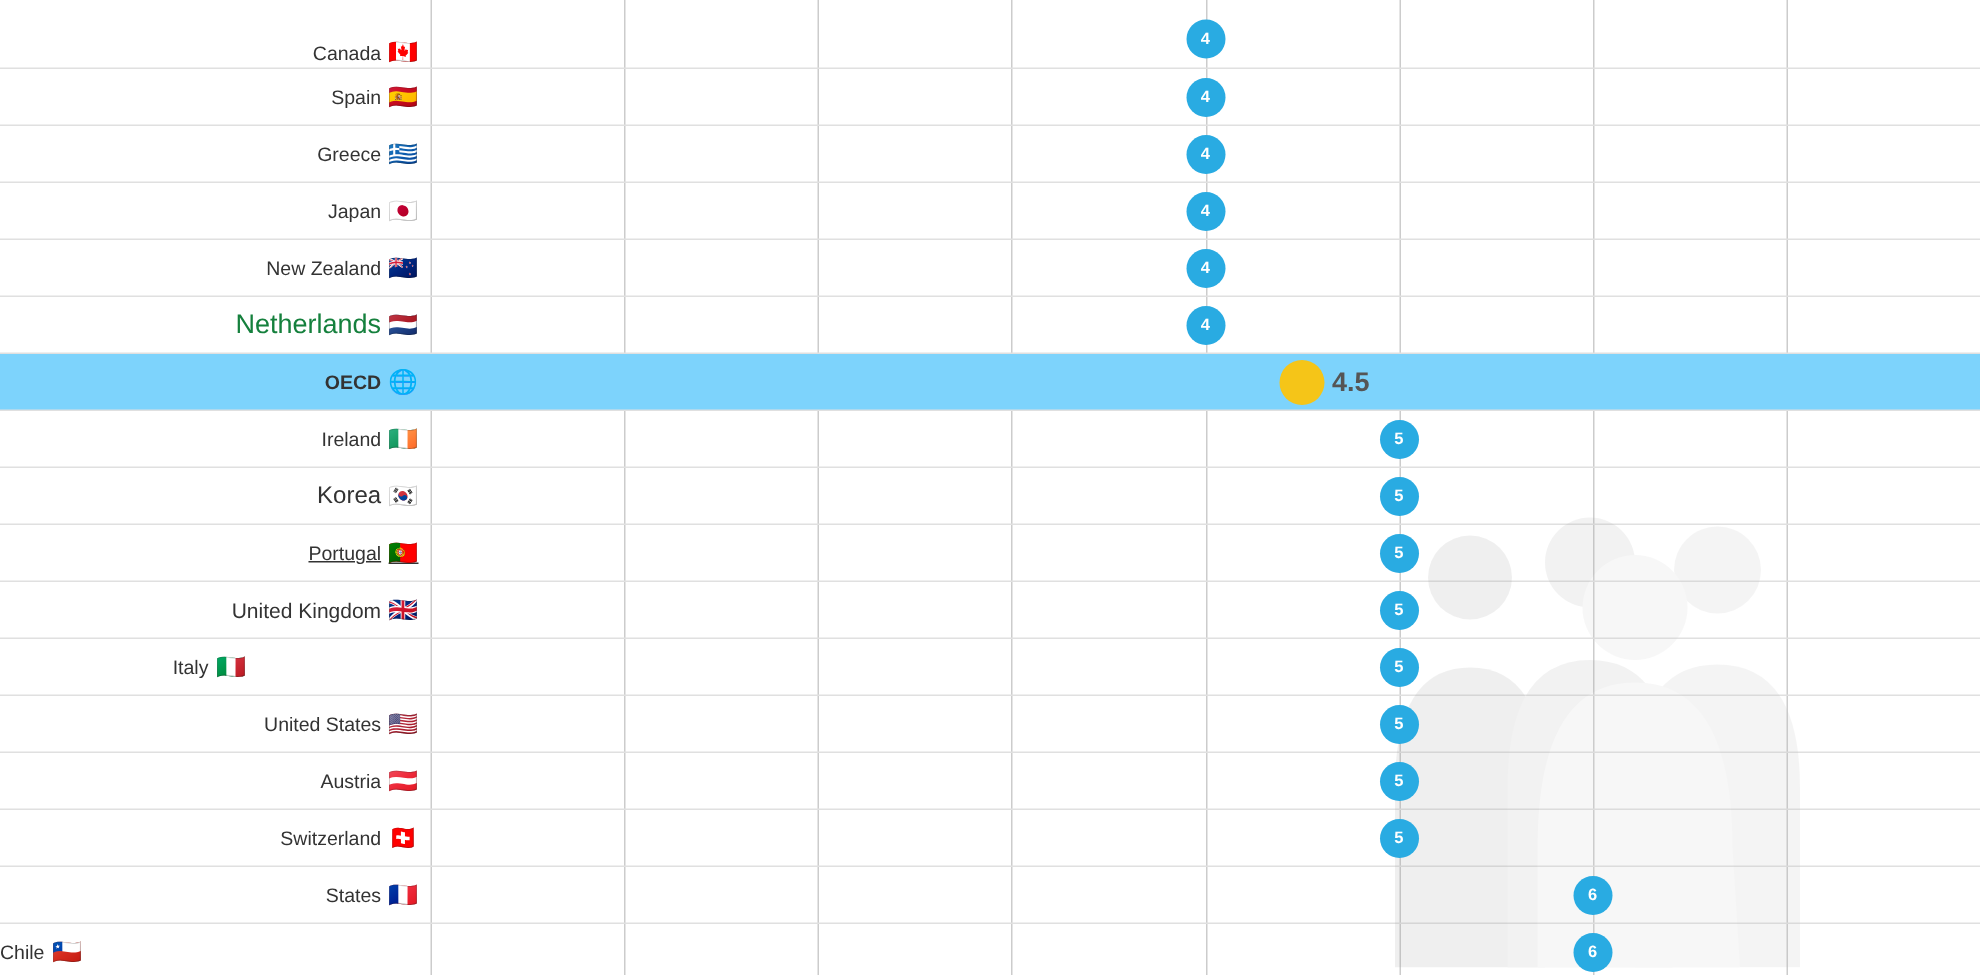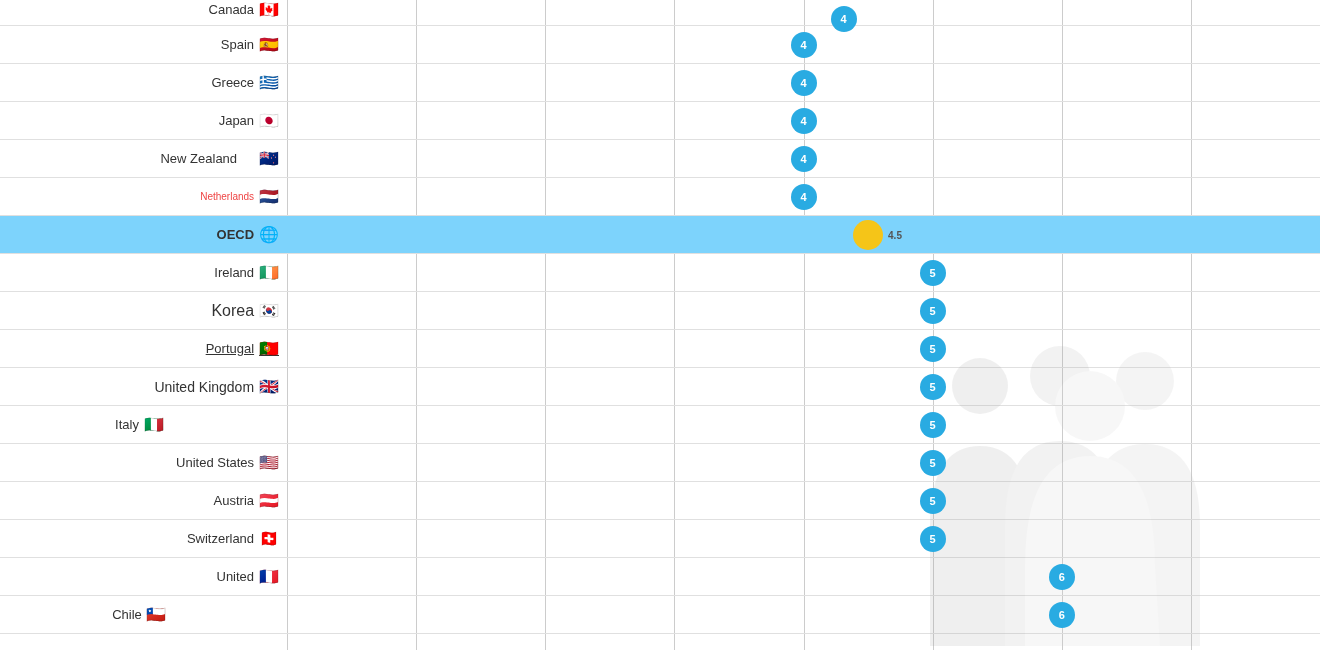--- a/index.html
+++ b/index.html
@@ -61,21 +61,21 @@
       <div style="position: absolute; top: 0px; bottom: 0px; left: 0px; width: 1px; background: rgb(204, 204, 204);"></div>
       <div style="position: absolute; top: 0px; bottom: 0px; left: 129.125px; width: 1px; background: rgb(204, 204, 204);"></div>
       <div style="position: absolute; top: 0px; bottom: 0px; left: 258.25px; width: 1px; background: rgb(204, 204, 204);"></div>
       <div style="position: absolute; top: 0px; bottom: 0px; left: 387.375px; width: 1px; background: rgb(204, 204, 204);"></div>
       <div style="position: absolute; top: 0px; bottom: 0px; left: 516.5px; width: 1px; background: rgb(204, 204, 204);"></div>
       <div style="position: absolute; top: 0px; bottom: 0px; left: 645.625px; width: 1px; background: rgb(204, 204, 204);"></div>
       <div style="position: absolute; top: 0px; bottom: 0px; left: 774.75px; width: 1px; background: rgb(204, 204, 204);"></div>
       <div style="position: absolute; top: 0px; bottom: 0px; left: 903.875px; width: 1px; background: rgb(204, 204, 204);"></div>
     </div>
     <div class="rows-container" id="rows-container">
-  <div class="chart-row" style="display: flex; align-items: flex-start; height: 26px; position: relative; border-bottom: 1px solid rgb(224, 224, 224); gap: 40px;">
+  <div class="chart-row" style="display: flex; align-items: flex-end; height: 46px; position: relative; border-bottom: 1px solid rgb(224, 224, 224);">
         <div style="width: 287px; text-align: right; padding-right: 8px; font-size: 13px; color: rgb(51, 51, 51); display: flex; align-items: center; justify-content: flex-end; gap: 5px; flex-shrink: 0;">
           <span style="font-size: 13px; color: rgb(51, 51, 51);">Canada</span>
           <span style="font-size: 16px;">🇨🇦</span>
         </div>
         <div style="flex: 1 1 0%; position: relative; height: 38px;">
           <div style="position: absolute; top: 50%; left: 516.5px; transform: translate(-50%, -50%); width: 26px; height: 26px; border-radius: 50%; background: rgb(41, 171, 226); display: flex; align-items: center; justify-content: center; color: rgb(255, 255, 255); font-size: 11px; font-weight: bold; z-index: 2;">4</div>
         </div>
       </div>
       <div class="chart-row" style="display: flex; align-items: center; height: 38px; position: relative; border-bottom: 1px solid rgb(224, 224, 224);">
         <div style="width: 287px; text-align: right; padding-right: 8px; font-size: 13px; color: rgb(51, 51, 51); display: flex; align-items: center; justify-content: flex-end; gap: 5px; flex-shrink: 0;">
@@ -98,44 +98,44 @@
       <div class="chart-row" style="display: flex; align-items: center; height: 38px; position: relative; border-bottom: 1px solid rgb(224, 224, 224);">
         <div style="width: 287px; text-align: right; padding-right: 8px; font-size: 13px; color: rgb(51, 51, 51); display: flex; align-items: center; justify-content: flex-end; gap: 5px; flex-shrink: 0;">
           <span style="font-size: 13px; color: rgb(51, 51, 51);">Japan</span>
           <span style="font-size: 16px;">🇯🇵</span>
         </div>
         <div style="flex: 1 1 0%; position: relative; height: 38px;">
           <div style="position: absolute; top: 50%; left: 516.5px; transform: translate(-50%, -50%); width: 26px; height: 26px; border-radius: 50%; background: rgb(41, 171, 226); display: flex; align-items: center; justify-content: center; color: rgb(255, 255, 255); font-size: 11px; font-weight: bold; z-index: 2;">4</div>
         </div>
       </div>
       <div class="chart-row" style="display: flex; align-items: center; height: 38px; position: relative; border-bottom: 1px solid rgb(224, 224, 224);">
-        <div style="width: 287px; text-align: right; padding-right: 8px; font-size: 13px; color: rgb(51, 51, 51); display: flex; align-items: center; justify-content: flex-end; gap: 22px; flex-shrink: 0;">
+        <div style="width: 287px; text-align: right; padding-right: 8px; font-size: 13px; color: rgb(51, 51, 51); display: flex; align-items: center; justify-content: flex-end; gap: 5px; flex-shrink: 0;">
           <span style="font-size: 13px; color: rgb(51, 51, 51);">New Zealand</span>
           <span style="font-size: 16px;">🇳🇿</span>
         </div>
         <div style="flex: 1 1 0%; position: relative; height: 38px;">
           <div style="position: absolute; top: 50%; left: 516.5px; transform: translate(-50%, -50%); width: 26px; height: 26px; border-radius: 50%; background: rgb(41, 171, 226); display: flex; align-items: center; justify-content: center; color: rgb(255, 255, 255); font-size: 11px; font-weight: bold; z-index: 2;">4</div>
         </div>
       </div>
       <div class="chart-row" style="display: flex; align-items: center; height: 38px; position: relative; border-bottom: 1px solid rgb(224, 224, 224);">
         <div style="width: 287px; text-align: right; padding-right: 8px; font-size: 13px; color: rgb(51, 51, 51); display: flex; align-items: center; justify-content: flex-end; gap: 5px; flex-shrink: 0;">
-          <span style="font-size: 10px; color: #ef4444;">Netherlands</span>
+          <span style="font-size: 18px; color: #15803d;">Netherlands</span>
           <span style="font-size: 16px;">🇳🇱</span>
         </div>
         <div style="flex: 1 1 0%; position: relative; height: 38px;">
           <div style="position: absolute; top: 50%; left: 516.5px; transform: translate(-50%, -50%); width: 26px; height: 26px; border-radius: 50%; background: rgb(41, 171, 226); display: flex; align-items: center; justify-content: center; color: rgb(255, 255, 255); font-size: 11px; font-weight: bold; z-index: 2;">4</div>
         </div>
       </div>
       <div class="chart-row oecd-row" style="display: flex; align-items: center; height: 38px; position: relative; border-bottom: 1px solid rgb(224, 224, 224); background: #7dd3fc;">
         <div style="width: 287px; text-align: right; padding-right: 8px; font-size: 13px; color: rgb(51, 51, 51); display: flex; align-items: center; justify-content: flex-end; gap: 5px; flex-shrink: 0;">
           <span style="font-size: 13px; color: rgb(51, 51, 51); font-weight: bold;">OECD</span>
           <span style="font-size: 16px;">🌐</span>
         </div>
         <div style="flex: 1 1 0%; position: relative; height: 38px;">
-          <div style="position: absolute; top: 50%; left: 601.062px; transform: translateY(-50%); font-size: 10px; color: rgb(85, 85, 85); font-weight: bold; text-align: right;">4.5</div>
+          <div style="position: absolute; top: 50%; left: 601.062px; transform: translateY(-50%); font-size: 18px; color: rgb(85, 85, 85); font-weight: bold; text-align: right;">4.5</div>
           <div style="position: absolute; top: 50%; left: 581.062px; transform: translate(-50%, -50%); width: 30px; height: 30px; border-radius: 50%; background: rgb(245, 197, 24); z-index: 2;"></div>
         </div>
       </div>
       <div class="chart-row" style="display: flex; align-items: center; height: 38px; position: relative; border-bottom: 1px solid rgb(224, 224, 224);">
         <div style="width: 287px; text-align: right; padding-right: 8px; font-size: 13px; color: rgb(51, 51, 51); display: flex; align-items: center; justify-content: flex-end; gap: 5px; flex-shrink: 0;">
           <span style="font-size: 13px; color: rgb(51, 51, 51);">Ireland</span>
           <span style="font-size: 16px;">🇮🇪</span>
         </div>
         <div style="flex: 1 1 0%; position: relative; height: 38px;">
           <div style="position: absolute; top: 50%; left: 645.625px; transform: translate(-50%, -50%); width: 26px; height: 26px; border-radius: 50%; background: rgb(41, 171, 226); display: flex; align-items: center; justify-content: center; color: rgb(255, 255, 255); font-size: 11px; font-weight: bold; z-index: 2;">5</div>
@@ -199,29 +199,29 @@
         <div style="width: 287px; text-align: right; padding-right: 8px; font-size: 13px; color: rgb(51, 51, 51); display: flex; align-items: center; justify-content: flex-end; gap: 5px; flex-shrink: 0;">
           <span style="font-size: 13px; color: rgb(51, 51, 51);">Switzerland</span>
           <span style="font-size: 16px;">🇨🇭</span>
         </div>
         <div style="flex: 1 1 0%; position: relative; height: 38px;">
           <div style="position: absolute; top: 50%; left: 645.625px; transform: translate(-50%, -50%); width: 26px; height: 26px; border-radius: 50%; background: rgb(41, 171, 226); display: flex; align-items: center; justify-content: center; color: rgb(255, 255, 255); font-size: 11px; font-weight: bold; z-index: 2;">5</div>
         </div>
       </div>
       <div class="chart-row" style="display: flex; align-items: center; height: 38px; position: relative; border-bottom: 1px solid rgb(224, 224, 224);">
         <div style="width: 287px; text-align: right; padding-right: 8px; font-size: 13px; color: rgb(51, 51, 51); display: flex; align-items: center; justify-content: flex-end; gap: 5px; flex-shrink: 0;">
-          <span style="font-size: 13px; color: rgb(51, 51, 51);">United</span>
+          <span style="font-size: 13px; color: rgb(51, 51, 51);">States</span>
           <span style="font-size: 16px;">🇫🇷</span>
         </div>
         <div style="flex: 1 1 0%; position: relative; height: 38px;">
           <div style="position: absolute; top: 50%; left: 774.75px; transform: translate(-50%, -50%); width: 26px; height: 26px; border-radius: 50%; background: rgb(41, 171, 226); display: flex; align-items: center; justify-content: center; color: rgb(255, 255, 255); font-size: 11px; font-weight: bold; z-index: 2;">6</div>
         </div>
       </div>
       <div class="chart-row" style="display: flex; align-items: center; height: 38px; position: relative; border-bottom: 1px solid rgb(224, 224, 224);">
-        <div style="width: 287px; text-align: right; padding-right: 8px; font-size: 13px; color: rgb(51, 51, 51); display: flex; align-items: center; justify-content: center; gap: 5px; flex-shrink: 0;">
+        <div style="width: 287px; text-align: right; padding-right: 8px; font-size: 13px; color: rgb(51, 51, 51); display: flex; align-items: center; justify-content: flex-start; gap: 5px; flex-shrink: 0;">
           <span style="font-size: 13px; color: rgb(51, 51, 51);">Chile</span>
           <span style="font-size: 16px;">🇨🇱</span>
         </div>
         <div style="flex: 1 1 0%; position: relative; height: 38px;">
           <div style="position: absolute; top: 50%; left: 774.75px; transform: translate(-50%, -50%); width: 26px; height: 26px; border-radius: 50%; background: rgb(41, 171, 226); display: flex; align-items: center; justify-content: center; color: rgb(255, 255, 255); font-size: 11px; font-weight: bold; z-index: 2;">6</div>
         </div>
       </div>
     </div>
 
   <div class="silhouette">

